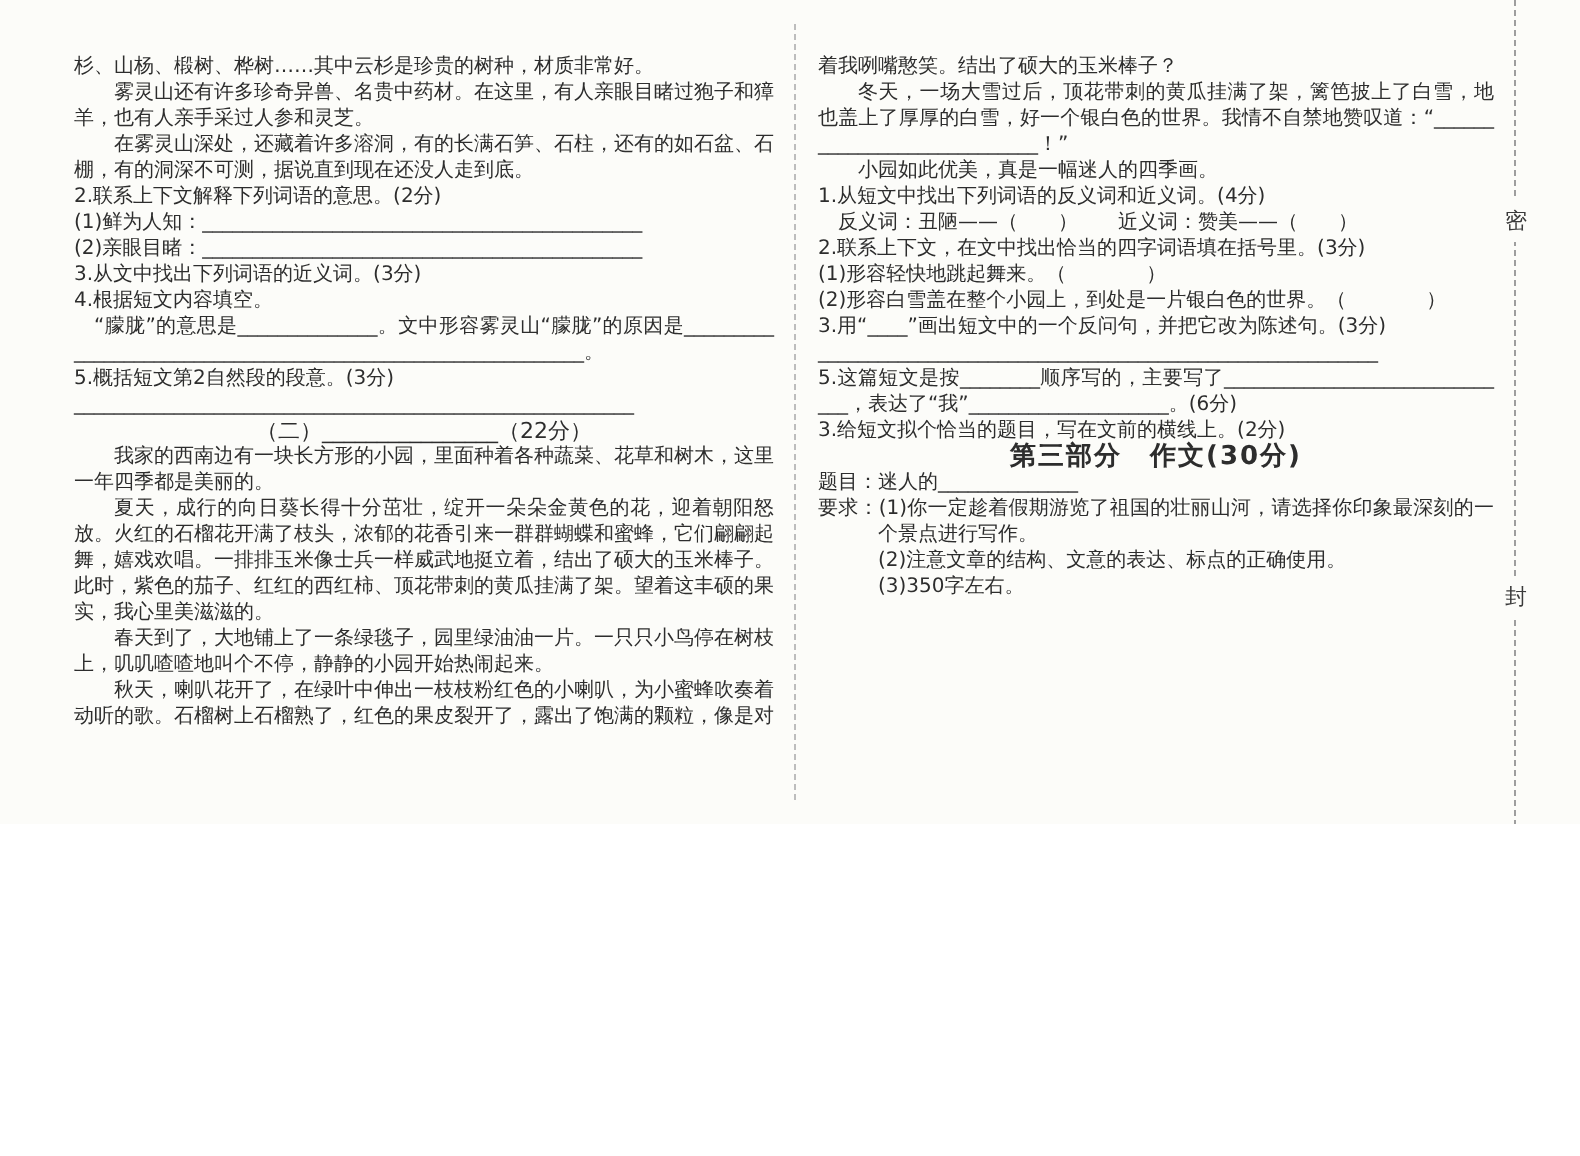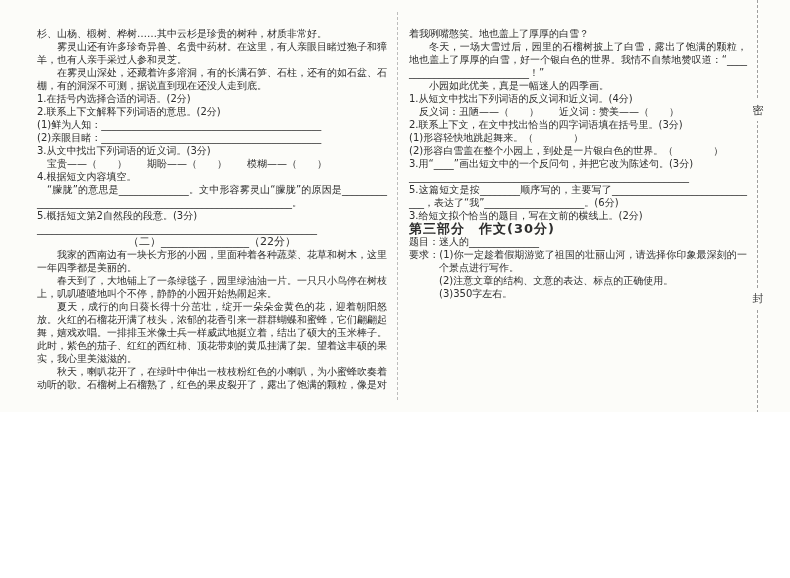--- a/index.html
+++ b/index.html
@@ -13,21 +13,21 @@
     position:absolute; top:27px; font-size:10px; line-height:13px;
     text-align:justify; word-break:break-all;
   }
   .page-left  { left:37px;  width:350px; }
   .page-right { left:409px; width:338px; }
   .page p { margin:0; white-space:pre-wrap; }
   .ind  { text-indent:2em; }
   .q    { margin-top:1px; }
   .fill { text-indent:1em; }
   .sec  { text-align:center; margin:3px 0 2px; font-size:11px; }
-  .part3 { text-align:left; font-weight:bold; font-size:13px; margin:16px 0 0; letter-spacing:1px; }
+  .part3 { text-align:center; font-weight:bold; font-size:13px; margin:16px 0 0; letter-spacing:1px; }
   .topic { margin-top:20px; }
   .req   { margin-top:4px; }
   .hang  { padding-left:3em; text-indent:-3em; }
   .ind3  { padding-left:3em; }
   .blankline { letter-spacing:0; }
   .divider {
     position:absolute; left:397px; top:12px; bottom:12px; width:0;
     border-left:1px dashed #bdbdbd;
   }
   .star {
@@ -53,42 +53,40 @@
 </head>
 <body>
 
 <div class="sheet">
 
   <div class="page page-left">
     <p>杉、山杨、椴树、桦树……其中云杉是珍贵的树种，材质非常好。</p>
     <p class="ind">雾灵山还有许多珍奇异兽、名贵中药材。在这里，有人亲眼目睹过狍子和獐羊，也有人亲手采过人参和灵芝。</p>
     <p class="ind">在雾灵山深处，还藏着许多溶洞，有的长满石笋、石柱，还有的如石盆、石棚，有的洞深不可测，据说直到现在还没人走到底。</p>
 
-    <p class="q">1.在括号内选择合适的词语。(2分)</p>
     <p class="q">2.联系上下文解释下列词语的意思。(2分)</p>
     <p>(1)鲜为人知：____________________________________________</p>
     <p>(2)亲眼目睹：____________________________________________</p>
     <p class="q">3.从文中找出下列词语的近义词。(3分)</p>
-    <p class="fill">宝贵——（　　）　　期盼——（　　）　　模糊——（　　）</p>
     <p class="q">4.根据短文内容填空。</p>
     <p class="fill">“朦胧”的意思是______________。文中形容雾灵山“朦胧”的原因是____________________________________________________________。</p>
     <p class="q">5.概括短文第2自然段的段意。(3分)</p>
     <p class="blankline">________________________________________________________</p>
 
     <p class="sec">（二）________________（22分）</p>
 
     <p class="ind">我家的西南边有一块长方形的小园，里面种着各种蔬菜、花草和树木，这里一年四季都是美丽的。</p>
+    <p class="ind">夏天，成行的向日葵长得十分茁壮，绽开一朵朵金黄色的花，迎着朝阳怒放。火红的石榴花开满了枝头，浓郁的花香引来一群群蝴蝶和蜜蜂，它们翩翩起舞，嬉戏欢唱。一排排玉米像士兵一样威武地挺立着，结出了硕大的玉米棒子。此时，紫色的茄子、红红的西红柿、顶花带刺的黄瓜挂满了架。望着这丰硕的果实，我心里美滋滋的。</p>
     <p class="ind">春天到了，大地铺上了一条绿毯子，园里绿油油一片。一只只小鸟停在树枝上，叽叽喳喳地叫个不停，静静的小园开始热闹起来。</p>
-    <p class="ind">夏天，成行的向日葵长得十分茁壮，绽开一朵朵金黄色的花，迎着朝阳怒放。火红的石榴花开满了枝头，浓郁的花香引来一群群蝴蝶和蜜蜂，它们翩翩起舞，嬉戏欢唱。一排排玉米像士兵一样威武地挺立着，结出了硕大的玉米棒子。此时，紫色的茄子、红红的西红柿、顶花带刺的黄瓜挂满了架。望着这丰硕的果实，我心里美滋滋的。</p>
     <p class="ind">秋天，喇叭花开了，在绿叶中伸出一枝枝粉红色的小喇叭，为小蜜蜂吹奏着动听的歌。石榴树上石榴熟了，红色的果皮裂开了，露出了饱满的颗粒，像是对</p>
   </div>
 
   <div class="page page-right">
-    <p>着我咧嘴憨笑。地也盖上了厚厚的白雪？</p>
-    <p class="ind">冬天，一场大雪过后，园里的石榴树披上了白雪，露出了饱满的颗粒，地也盖上了厚厚的白雪，好一个银白色的世界。我情不自禁地赞叹道：“____________________________！”</p>
+    <p>着我咧嘴憨笑。结出了硕大的玉米棒子？</p>
+    <p class="ind">冬天，一场大雪过后，顶花带刺的黄瓜挂满了架，篱笆披上了白雪，地也盖上了厚厚的白雪，好一个银白色的世界。我情不自禁地赞叹道：“____________________________！”</p>
     <p class="ind">小园如此优美，真是一幅迷人的四季画。</p>
 
     <p class="q">1.从短文中找出下列词语的反义词和近义词。(4分)</p>
     <p class="fill">反义词：丑陋——（　　）　　近义词：赞美——（　　）</p>
     <p class="q">2.联系上下文，在文中找出恰当的四字词语填在括号里。(3分)</p>
     <p>(1)形容轻快地跳起舞来。（　　　　）</p>
     <p>(2)形容白雪盖在整个小园上，到处是一片银白色的世界。（　　　　）</p>
     <p class="q">3.用“____”画出短文中的一个反问句，并把它改为陈述句。(3分)</p>
     <p class="blankline">________________________________________________________</p>
     <p class="q">5.这篇短文是按________顺序写的，主要写了______________________________，表达了“我”____________________。(6分)</p>

